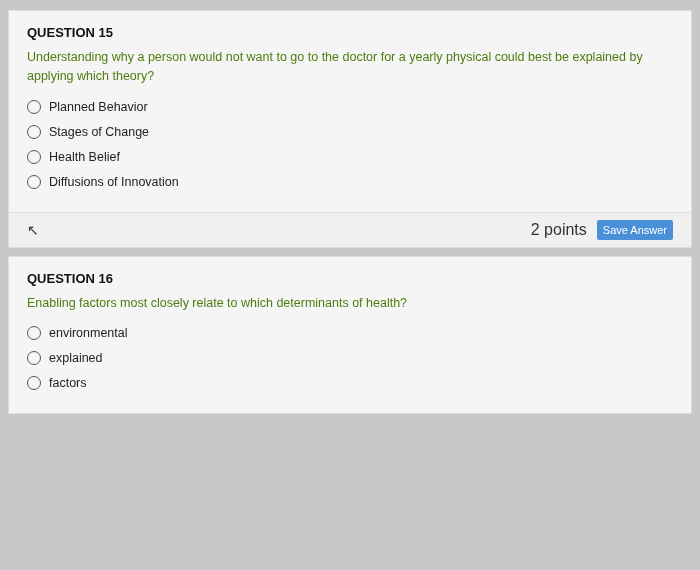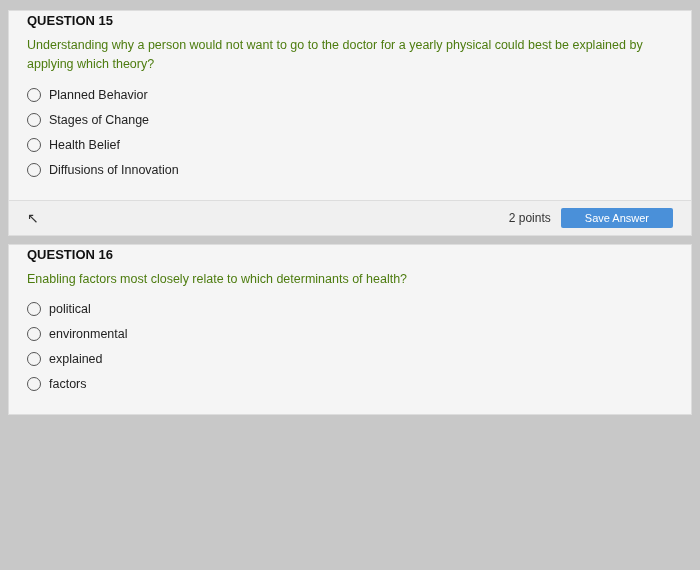--- a/index.html
+++ b/index.html
@@ -23,21 +23,21 @@
     }
 
     .question-card {
       background-color: #f5f5f5;
       border: 1px solid #ddd;
       width: 100%;
       margin-bottom: 8px;
     }
 
     .question-body {
-      padding: 2px 18px 12px 18px;
+      padding: 14px 18px 12px 18px;
     }
 
     .question-number {
       font-weight: bold;
       font-size: 13px;
       margin-bottom: 8px;
       color: #111;
     }
 
     .question-text {
@@ -69,30 +69,30 @@
       border-top: 1px solid #ddd;
       padding: 7px 18px;
       display: flex;
       align-items: center;
       justify-content: flex-end;
       background-color: #f0f0f0;
       gap: 10px;
     }
 
     .points-text {
-      font-size: 12px;
+      font-size: 16px;
       color: #333;
       text-align: right;
     }
 
     .save-btn {
       background-color: #4a90d9;
       color: white;
       border: none;
-      padding: 4px 24px;
+      padding: 4px 6px;
       font-size: 11px;
       cursor: pointer;
       border-radius: 2px;
     }
 
     .cursor-icon {
       font-size: 14px;
       color: #333;
       margin-right: auto;
     }
@@ -131,24 +131,20 @@
     <span class="points-text">2 points</span>
     <button class="save-btn">Save Answer</button>
   </div>
 </div>
 
 <div class="question-card">
   <div class="question-body">
     <div class="question-number">QUESTION 16</div>
     <div class="question-text">Enabling factors most closely relate to which determinants of health?</div>
 
-    <div class="option">
-      <span class="radio-circle"></span>
-      <span>political</span>
-    </div>
 
     <div class="option">
       <span class="radio-circle"></span>
       <span>environmental</span>
     </div>
 
     <div class="option">
       <span class="radio-circle"></span>
       <span>explained</span>
     </div>

